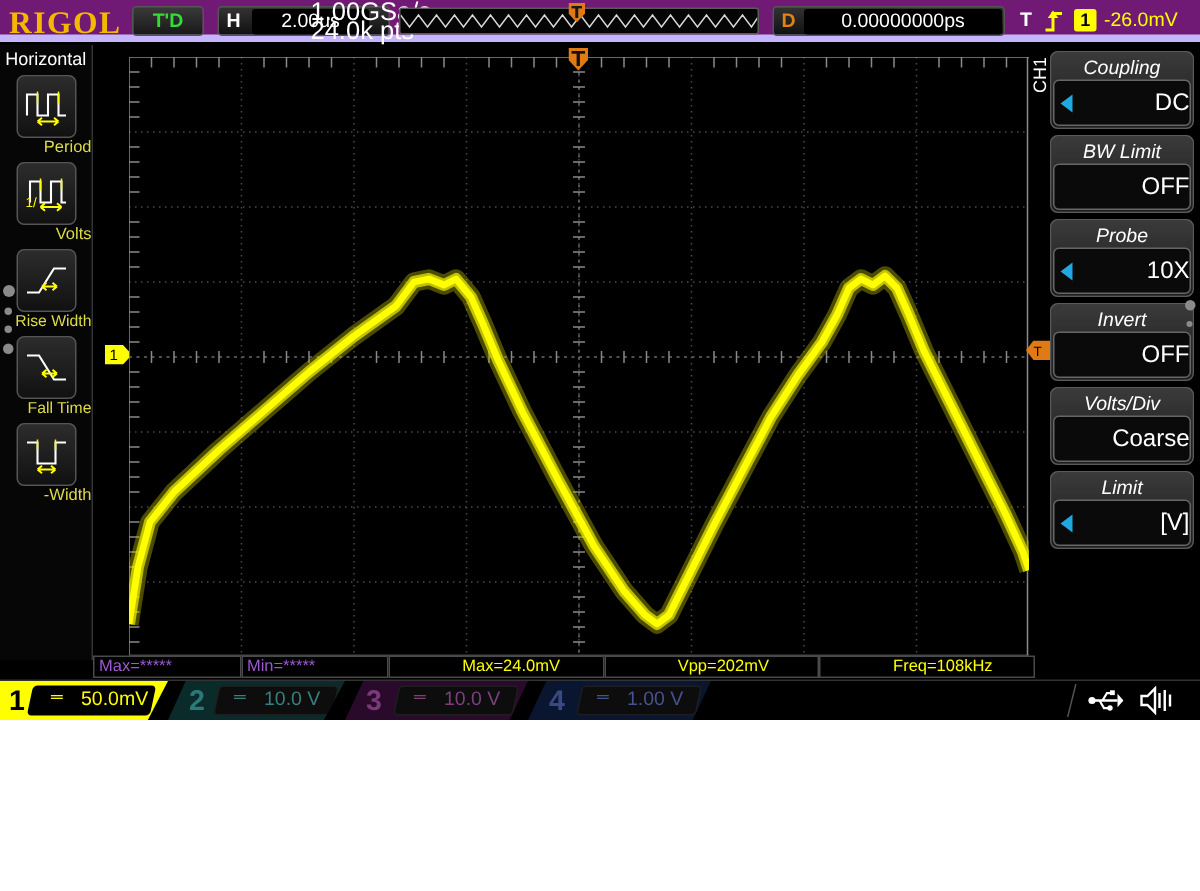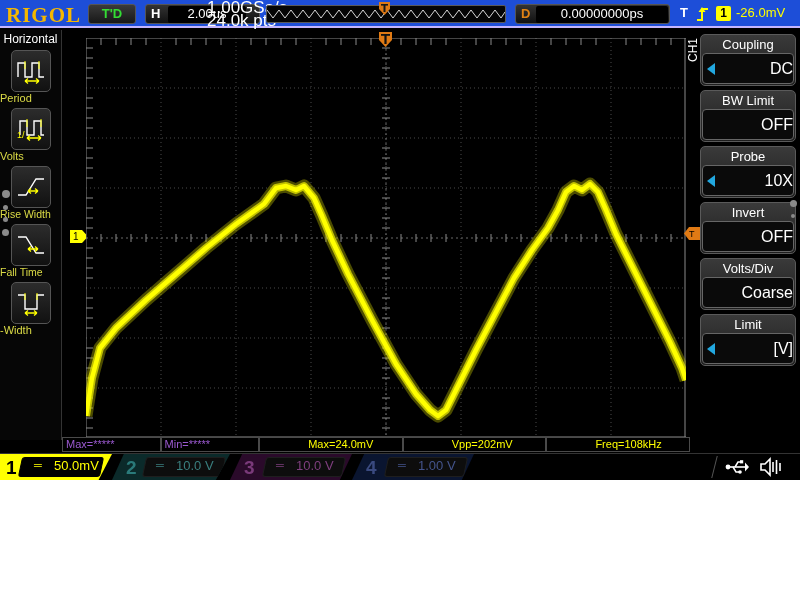--- a/index.html
+++ b/index.html
@@ -12,22 +12,22 @@
   #scope {
     position: relative;
     width: 800px; height: 480px;
     background: #000000;
     overflow: hidden;
   }
 
   
   #topbar {
     position: absolute; left: 0; top: 0; width: 800px; height: 28px;
-    background: #1d4ed8;
-    border-bottom: 2px solid #c4b5fd;
+    background: #701a75;
+    border-bottom: 5px solid #c4b5fd;
   }
   .logo {
     position: absolute; left: 6px; top: 3px;
     font-family: "Liberation Serif", serif;
     font-size: 21px; font-weight: bold;
     color: #f5b800;
     letter-spacing: 1px;
   }
   .tdbox {
     position: absolute; left: 88px; top: 4px;
@@ -101,21 +101,21 @@
   #sidebar {
     position: absolute; left: 0; top: 30px;
     width: 62px; height: 410px;
     background: #060606;
     border-right: 1px solid #333;
   }
   .side-title {
     color: #ffffff; font-size: 12px; text-align: center;
     padding-top: 2px;
   }
-  .side-item { position: relative; margin-top: 4px; text-align: left; }
+  .side-item { position: relative; margin-top: 4px; text-align: right; }
   .side-btn {
     width: 40px; height: 42px; margin: 0 auto;
     background: linear-gradient(#2c2c2c,#111);
     border: 1px solid #555; border-radius: 5px;
     display: flex; align-items: center; justify-content: center;
   }
   .side-lbl { color: #dcdc46; font-size: 11px; margin-top: 0px; }
   .side-lbl.wide { font-size: 10.5px; }
   .scroll-dots {
     position: absolute; left: 2px; top: 160px;
@@ -179,21 +179,21 @@
     position: absolute; left: 700px; top: 34px;
     width: 98px; height: 406px;
   }
   .rm-group {
     width: 96px; margin-bottom: 4px;
     background: linear-gradient(#3a3a3a,#1d1d1d);
     border: 1px solid #5a5a5a; border-radius: 5px;
     padding: 1px;
   }
   .rm-title {
-    color: #ffffff; font-size: 13px; text-align: center; line-height: 17px;
+    color: #ffffff; font-size: 13px; text-align: center; line-height: 17px; font-style: italic;
   }
   .rm-value {
     position: relative;
     background: #0a0a0a; border: 1px solid #666; border-radius: 4px;
     color: #ffffff; font-size: 16px; text-align: right;
     height: 31px; line-height: 29px;
   }
   .rm-arrow {
     position: absolute; left: 4px; top: 9px;
     width: 0; height: 0;

